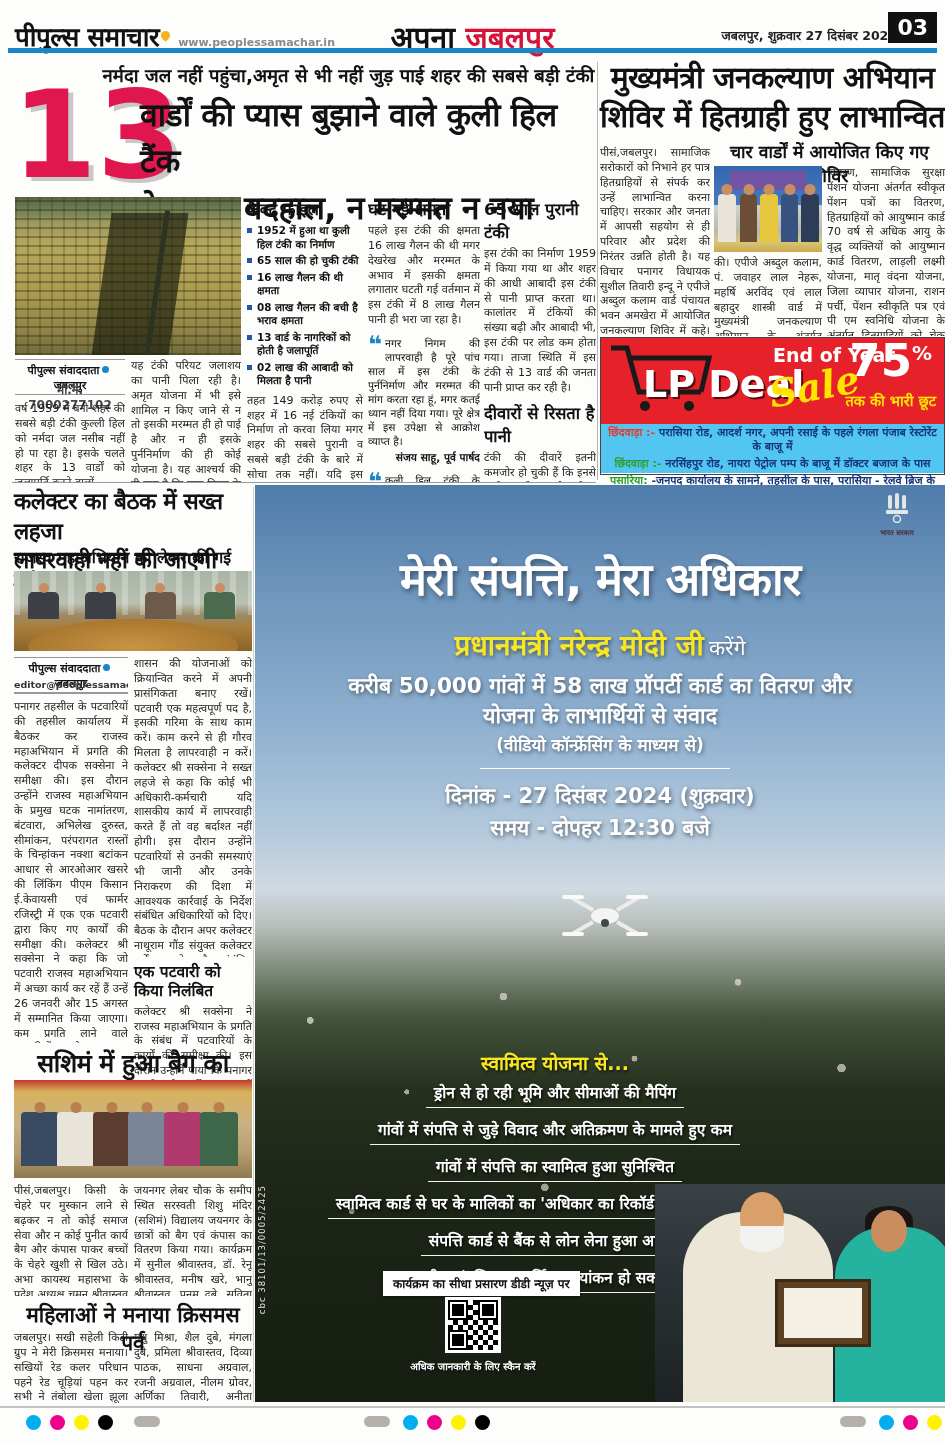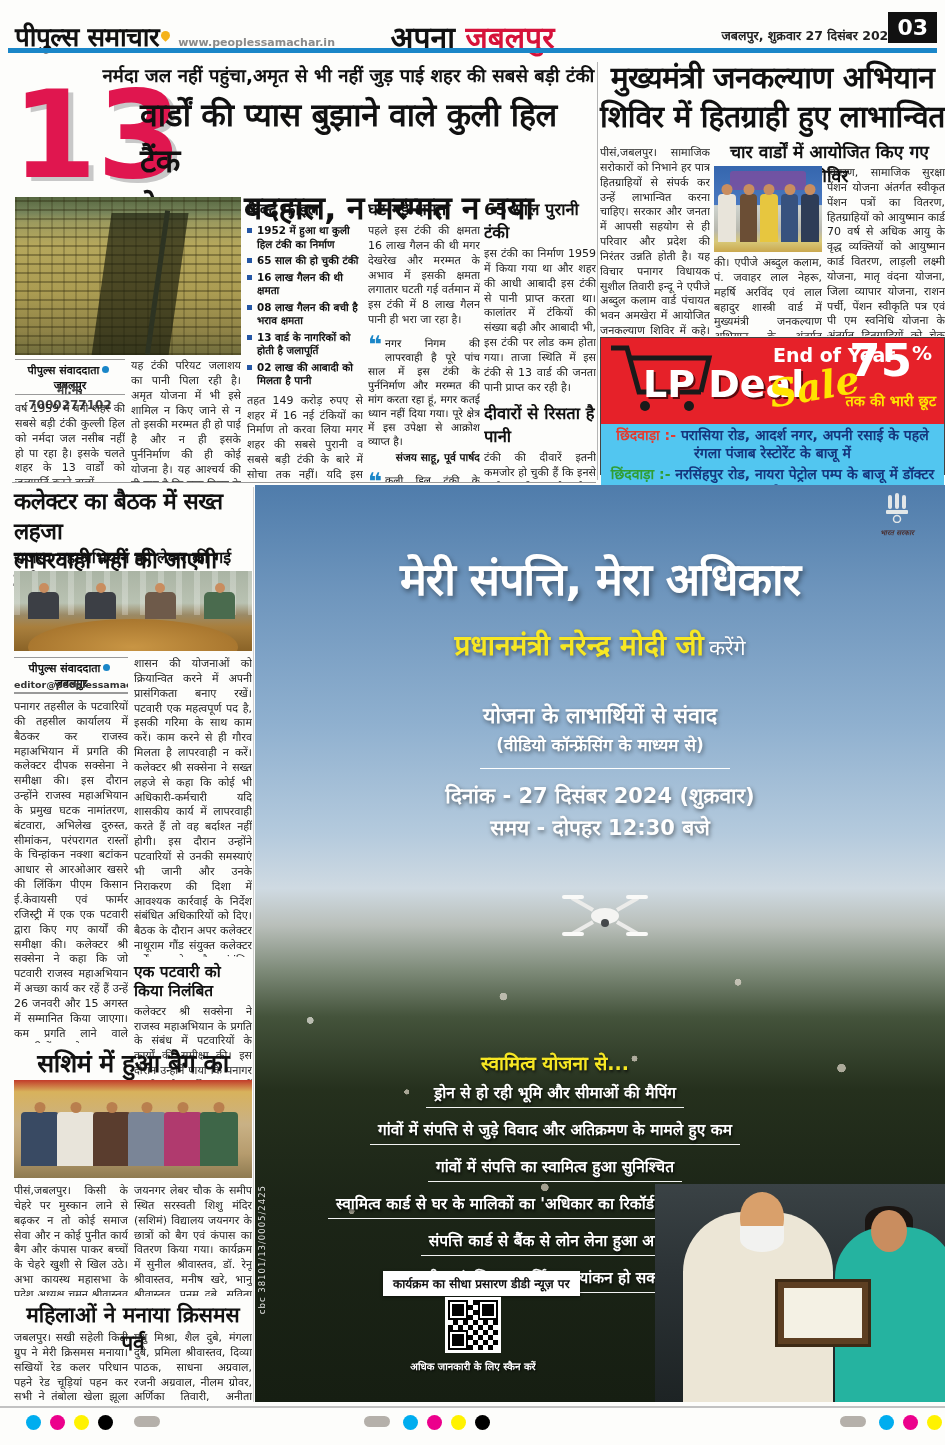--- a/index.html
+++ b/index.html
@@ -62,21 +62,21 @@
   
   .lp-ad{left:600px;top:337px;width:345px;height:138px;border:1.5px solid #444;box-sizing:border-box;}
   .lp-red{position:relative;height:86px;background:#e62129;overflow:hidden;}
   .lp-cart{position:absolute;left:4px;top:2px;}
   .lp-brand{position:absolute;left:42px;top:24px;font-size:38px;font-weight:bold;color:#fff;text-shadow:2px 2px 0 #5c090d;}
   .lp-eoy{position:absolute;left:172px;top:6px;font-size:19px;font-weight:bold;color:#fff;}
   .lp-sale{position:absolute;left:168px;top:26px;font-size:38px;font-weight:bold;font-style:italic;color:#ffe400;transform:rotate(-10deg);font-family:"DejaVu Serif","Liberation Serif",serif;}
   .lp-75{position:absolute;right:12px;top:0px;font-size:45px;font-weight:bold;color:#fff;line-height:1;text-align:right;}
   .lp-75 sup{font-size:20px;}
   .lp-discount{position:absolute;right:8px;top:52px;font-size:14.5px;font-weight:bold;color:#ffe400;}
-  .lp-row{font-size:14px;font-weight:bold;color:#15357d;text-align:center;padding:1.5px 2px;line-height:1.3;}
+  .lp-row{font-size:11px;font-weight:bold;color:#15357d;text-align:center;padding:1.5px 2px;line-height:1.3;}
   .lp-row.cyan{background:#52c6f0;}
   .lp-place-red{color:#e43b2f;}
   .lp-place-green{color:#2f9e33;}
   
   .collector-h1{left:14px;top:487px;width:238px;font-size:22.5px;font-weight:bold;line-height:1.32;letter-spacing:-.5px;}
   .collector-sub{left:14px;top:546px;width:238px;font-size:16px;font-weight:bold;}
   .meeting-photo{left:14px;top:571px;width:238px;height:80px;overflow:hidden;
      background:linear-gradient(180deg,#aab4a4 0%,#b9c2b2 40%,#9b8a66 55%,#a97f3d 70%,#8a6327 100%);}
   .curtain{position:absolute;inset:0;background:repeating-linear-gradient(90deg,rgba(255,255,255,.25) 0 6px,transparent 6px 18px);height:55%;}
   .table{position:absolute;left:6%;bottom:-30%;width:88%;height:70%;background:radial-gradient(ellipse at center,#c89544 0%,#a9772f 70%,#8a6327 100%);border-radius:50%;}
@@ -112,21 +112,21 @@
      radial-gradient(circle 9px at 36% 15%,#d2cec2 0 40%,transparent 45%),
      radial-gradient(circle 7px at 55% 28%,#cfc8bb 0 40%,transparent 45%),
      radial-gradient(circle 8px at 70% 12%,#d8d2c6 0 40%,transparent 45%),
      radial-gradient(circle 10px at 85% 30%,#ccc6b8 0 40%,transparent 45%),
      radial-gradient(circle 7px at 14% 60%,#bdb8a8 0 40%,transparent 45%),
      radial-gradient(circle 9px at 42% 55%,#c5bfae 0 40%,transparent 45%),
      radial-gradient(circle 8px at 63% 66%,#b8b2a2 0 40%,transparent 45%),
      radial-gradient(circle 10px at 88% 72%,#c2bcac 0 40%,transparent 45%),
      radial-gradient(circle 7px at 28% 82%,#aaa496 0 40%,transparent 45%),
      radial-gradient(circle 8px at 74% 88%,#b2ac9c 0 40%,transparent 45%);}
-  .emblem{left:610px;top:8px;width:64px;text-align:center;font-style:italic;}
+  .emblem{left:610px;top:8px;width:64px;text-align:center;}
   .emblem-label{font-size:7px;color:rgba(70,35,30,.85);font-weight:bold;margin-top:1px;}
   .ad-title{left:0;right:0;top:62px;text-align:center;font-size:45px;font-weight:bold;color:#fff;letter-spacing:-1px;text-shadow:2px 3px 5px rgba(0,0,0,.4);}
   .ad-pm{left:0;right:0;top:140px;text-align:center;text-shadow:1px 2px 4px rgba(0,0,0,.45);}
   .ad-pm-y{font-size:28px;font-weight:bold;color:#f7e723;}
   .ad-pm-w{font-size:21px;font-weight:normal;color:#fff;}
   .ad-line{left:0;right:0;text-align:center;font-size:21.5px;font-weight:bold;color:#fff;text-shadow:1px 2px 4px rgba(0,0,0,.45);}
   .ad-vc{left:0;right:0;top:248px;text-align:center;font-size:17px;font-weight:bold;color:#fff;text-shadow:1px 2px 4px rgba(0,0,0,.45);}
   .ad-div{left:225px;top:283px;width:250px;height:1px;background:#fff;}
   .ad-dt{left:0;right:0;text-align:center;font-size:21px;font-weight:bold;color:#fff;text-shadow:1px 2px 4px rgba(0,0,0,.5);}
   .drone{left:305px;top:405px;}
@@ -319,20 +319,21 @@
         <circle cx="13" cy="26" r="3.5" fill="none" stroke="#f2f2ee" stroke-width="1.5" opacity=".9"></circle>
       </svg>
       <div class="emblem-label">भारत सरकार</div>
     </div>
 
     <div class="abs ad-title">मेरी संपत्ति, मेरा अधिकार</div>
     <div class="abs ad-pm">
       <span class="ad-pm-y">प्रधानमंत्री नरेन्द्र मोदी जी</span>
       <span class="ad-pm-w">करेंगे</span>
     </div>
+    <div class="abs ad-line" style="top:185px;">करीब 50,000 गांवों में 58 लाख प्रॉपर्टी कार्ड का वितरण और</div>
     <div class="abs ad-line" style="top:215px;">योजना के लाभार्थियों से संवाद</div>
     <div class="abs ad-vc">(वीडियो कॉन्फ्रेंसिंग के माध्यम से)</div>
     <div class="abs ad-div"></div>
     <div class="abs ad-dt" style="top:296px;">दिनांक - 27 दिसंबर 2024 (शुक्रवार)</div>
     <div class="abs ad-dt" style="top:328px;">समय - दोपहर 12:30 बजे</div>
 
     <svg class="abs drone" width="90" height="52" viewBox="0 0 90 52">
       <ellipse cx="45" cy="26" rx="14" ry="8" fill="#f4f4f2"></ellipse>
       <line x1="33" y1="20" x2="12" y2="8" stroke="#ececea" stroke-width="4"></line>
       <line x1="57" y1="20" x2="78" y2="8" stroke="#ececea" stroke-width="4"></line>

